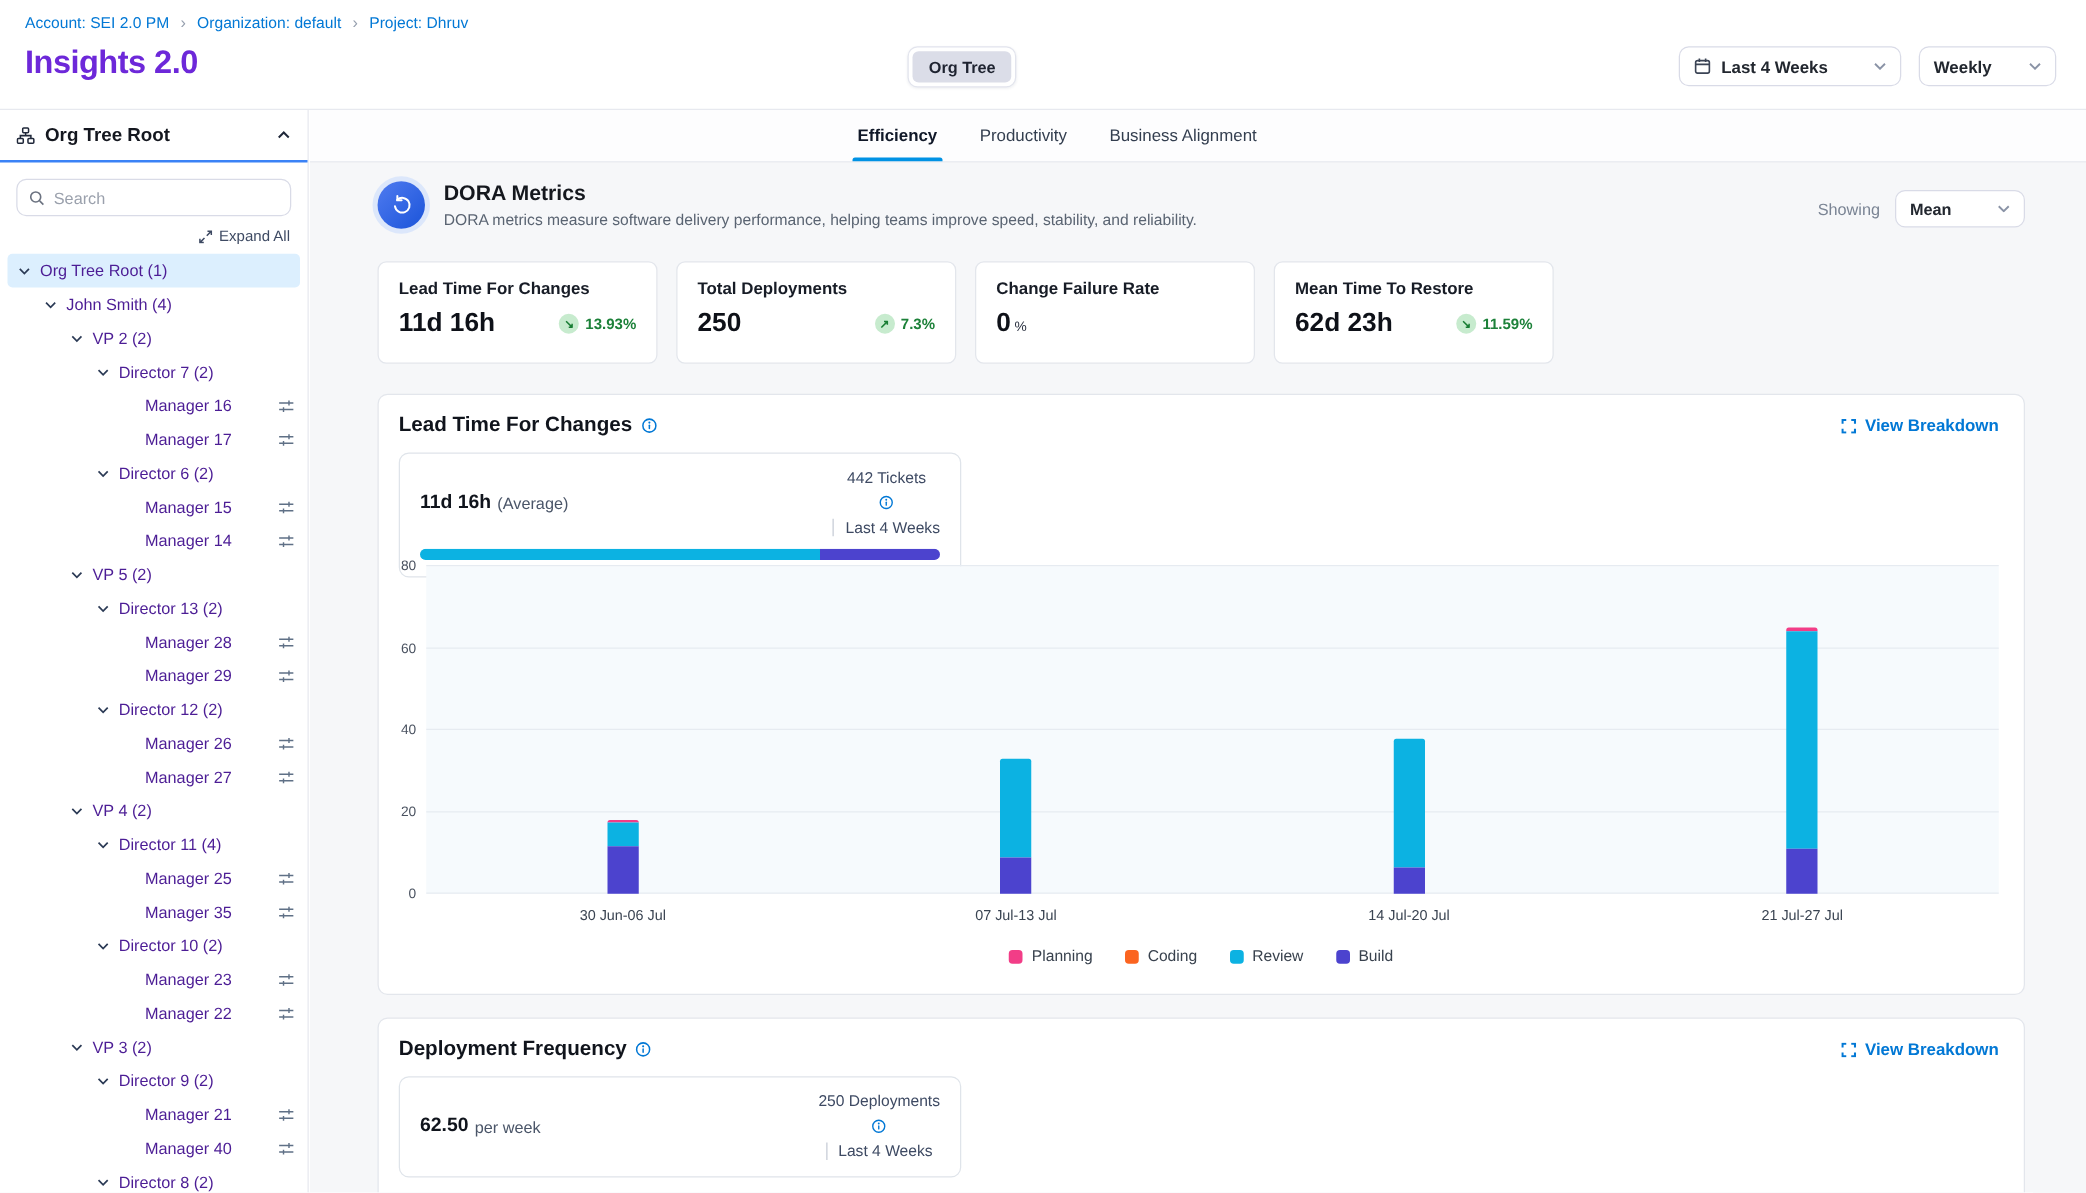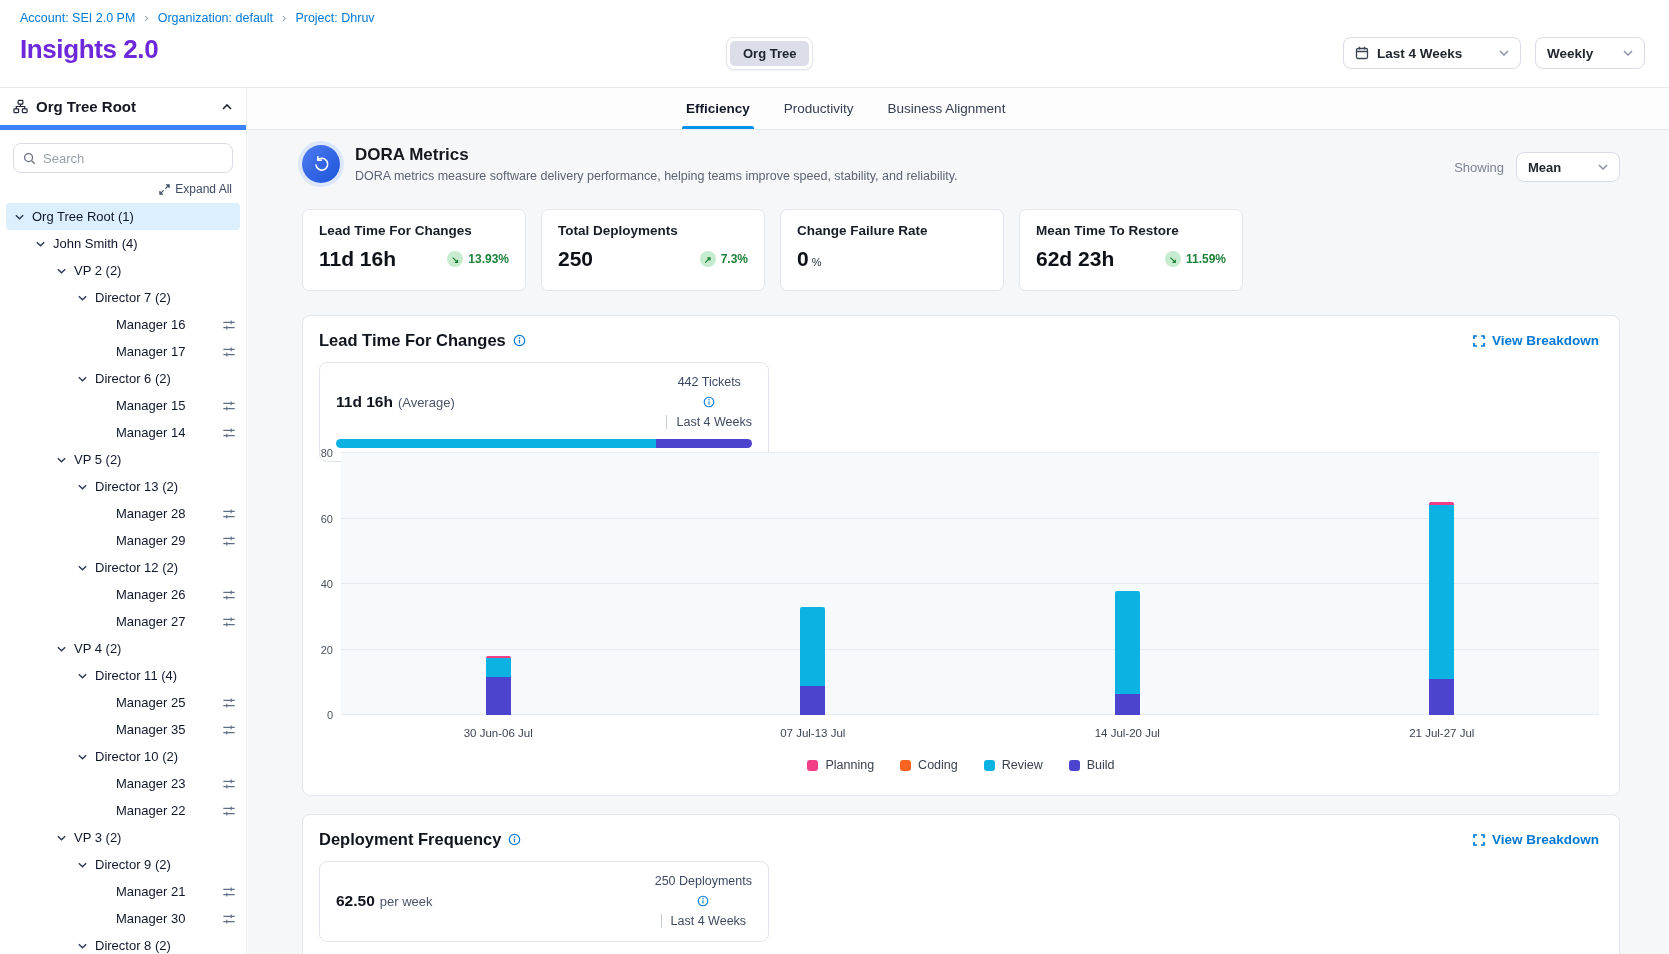--- a/index.html
+++ b/index.html
@@ -16,29 +16,29 @@
   .page-title { position:absolute; top:34px; left:20px; font-size:26px; font-weight:700; color:#6d28d9; letter-spacing:-0.4px;text-align:center; }
   .org-tree-btn { position:absolute; top:37px; left:726px; background:#fff; border:1px solid #e2e4ed; border-radius:8px; padding:3px; box-shadow:0 1px 2px rgba(20,30,60,.06); cursor:pointer; }
   .org-tree-btn .pill { background:#dbdde8; border-radius:5px; padding:5px 13px; font-size:13px; font-weight:600; color:#1e2330; }
   .top-selects { position:absolute; top:37px; right:24px; display:flex; gap:14px; }
   .select { height:32px; background:#fff; border:1px solid #d9dbe7; border-radius:8px; display:flex; align-items:center; gap:8px; padding:0 11px; font-size:13.5px; font-weight:600; color:#22272f; cursor:pointer; }
   .select.date { width:178px; }
   .select.gran { width:110px; }
   .select .chev { margin-left:auto; display:flex; }
   
   .sidebar { position:absolute; top:88px; left:0; width:247px; bottom:0; background:#fff; border-right:1px solid #e7e9ef; z-index:4; }
-  .sidebar-header { height:42px; display:flex; align-items:center; gap:8px; padding:0 13px; border-bottom:5px solid #3b82f6; }
+  .sidebar-header { height:42px; display:flex; align-items:center; gap:8px; padding:0 13px; border-bottom:2px solid #3b82f6; }
   .sidebar-title { font-size:15px; font-weight:700; color:#14171f; }
   .collapse-btn { margin-left:auto; display:flex; cursor:pointer; }
   .search-box { margin:13px 13px 0 13px; height:30px; border:1px solid #d9dbe7; border-radius:8px; display:flex; align-items:center; gap:7px; padding:0 9px; background:#fff; }
   .search-box input { border:none; outline:none; flex:1; font-size:13px; color:#3e4a63; font-family:inherit; background:transparent; }
   .search-box input::placeholder { color:#9aa0ac; }
   .expand-all { display:flex; justify-content:flex-end; align-items:center; gap:5px; margin:9px 14px 2px 0; font-size:12px; font-weight:500; color:#3e4a63; cursor:pointer; }
   .tree { margin-top:7px; }
-  .tree-row { height:27px; display:flex; align-items:center; margin:0 6px; padding-right:30px; border-radius:4px; font-size:13px; color:#0f172a; cursor:pointer; }
+  .tree-row { height:27px; display:flex; align-items:center; margin:0 6px; padding-right:30px; border-radius:4px; font-size:13px; color:#4c1d95; cursor:pointer; }
   .tree-row.selected { background:#dceffe; }
   .tree-row .tchev { display:flex; margin-right:7px; flex:none; }
   .tree-row .sliders { margin-left:auto; margin-right:-26px; display:flex; cursor:pointer; }
   
   .main { position:absolute; top:88px; left:248px; right:0; bottom:0; background:#f6f7f9; }
   .tabbar { height:42px; background:#fdfdfe; border-bottom:1px solid #e5e8ee; position:relative; }
   .tabs { position:absolute; left:438px; top:0; height:100%; display:flex; gap:34px; }
   .tab { height:100%; display:flex; align-items:center; font-size:13.5px; color:#333e4f; cursor:pointer; position:relative; }
   .tab.active { font-weight:700; color:#101828; }
   .tab.active::after { content:""; position:absolute; left:-4px; right:-4px; bottom:0; height:3px; background:#0092e4; border-radius:2px 2px 0 0; }
@@ -372,21 +372,21 @@
       </div>
       <div class="tree-row" style="padding-left: 110px;">
         <span>Manager 21</span>
         <span class="sliders icon">
           <svg viewBox="0 0 16 16" width="14" height="14" fill="none" stroke="#5f7086" stroke-width="1.3">
             <path d="M1.5 5 H14.5 M1.5 11 H14.5 M10.5 2.8 V7.2 M5.5 8.8 V13.2"></path>
           </svg>
         </span>
       </div>
       <div class="tree-row" style="padding-left: 110px;">
-        <span>Manager 30</span>
+        <span>Manager 40</span>
         <span class="sliders icon">
           <svg viewBox="0 0 16 16" width="14" height="14" fill="none" stroke="#5f7086" stroke-width="1.3">
             <path d="M1.5 5 H14.5 M1.5 11 H14.5 M10.5 2.8 V7.2 M5.5 8.8 V13.2"></path>
           </svg>
         </span>
       </div>
       <div class="tree-row" style="padding-left: 71px;">
         <span class="tchev icon">
           <svg viewBox="0 0 12 8" width="11" height="8" fill="none" stroke="#2b3a55" stroke-width="1.5">
             <path d="M2 2 L6 6 L10 2"></path>

